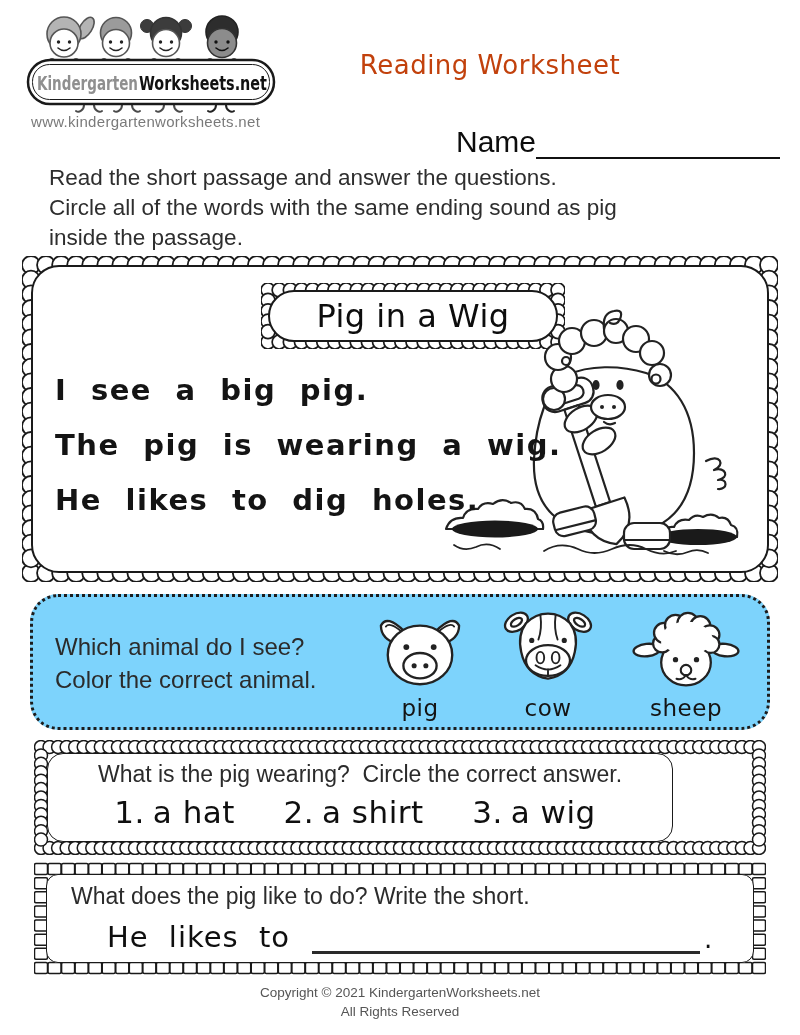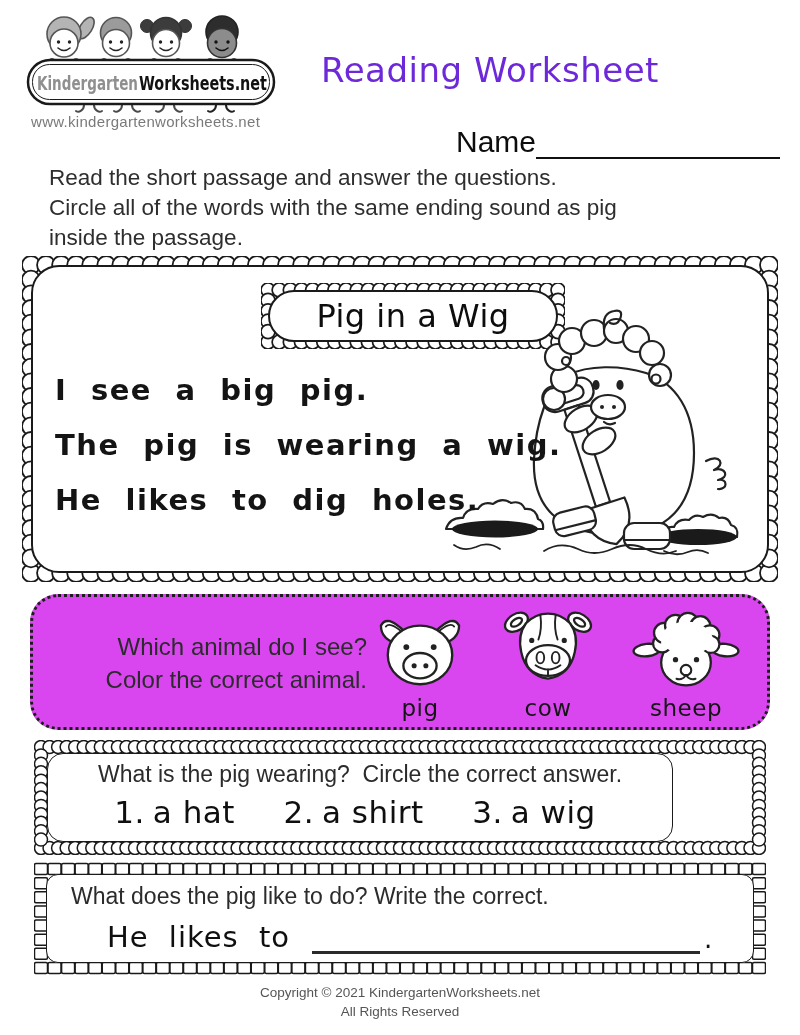--- a/index.html
+++ b/index.html
@@ -8,21 +8,21 @@
     position:relative; width:800px; height:1035px; margin:0 auto;
     background:#fff; overflow:hidden; color:#111;
     font-family:"Liberation Sans", sans-serif;
   }
   .hand { font-family:"DejaVu Sans", sans-serif; }
 
   
   .logo-svg { position:absolute; left:26px; top:4px; }
   .logo-url { position:absolute; left:31px; top:113px; font-size:15px; color:#7a7a7a; letter-spacing:.3px; }
   .title { position:absolute; left:283px; top:50px; width:414px; text-align:center;
-           font-size:34px; color:#6d28d9; letter-spacing:.5px; }
+           font-size:26px; color:#c2410c; letter-spacing:.5px; }
   .name-row { position:absolute; left:447px; top:123px; width:333px; display:flex; align-items:flex-end; }
   .name-label { font-size:30px; font-weight:500; color:#0d0d0d;margin-left:9px; }
   .name-line { flex:1; height:36px; border-bottom:2.5px solid #111; }
 
   .instructions { position:absolute; left:49px; top:163px; width:730px;
                   font-size:22.5px; line-height:30px; color:#2e2e2e; }
 
   
   .decobox { position:absolute; }
   .deco-svg { position:absolute; left:0; top:0; z-index:0; }
@@ -34,21 +34,21 @@
   .bubble { position:absolute; left:228px; top:16px; width:304px; height:66px; }
   .bubble > .boxc { left:7px; top:7px; right:7px; bottom:7px; border-radius:26px; border-width:2px;
                     display:flex; align-items:center; justify-content:center; }
   .bubble-title { font-size:32px; color:#0d0d0d; letter-spacing:.5px; }
 
   .passage-text { position:absolute; left:22px; top:96px; font-size:29px; line-height:55px;
                   letter-spacing:1.5px; word-spacing:12px; color:#141414; z-index:2;font-weight:bold; }
   .pig-art { position:absolute; right:4px; top:16px; z-index:1; }
 
   .box2 { left:30px; top:594px; width:740px; height:136px; border:3.2px dotted #1c1c1c;
-          border-radius:28px; background:#d946ef; display:flex; align-items:center; padding:8px 18px 6px 22px;text-align:right; }
+          border-radius:28px; background:#7dd3fc; display:flex; align-items:center; padding:8px 18px 6px 22px; }
   .q1-prompt { width:312px; font-size:24px; line-height:33px; color:#2b2b2b; }
   .animal-row { flex:1; display:flex; justify-content:space-between; align-items:flex-end; padding:0 6px; }
   .animal { display:flex; flex-direction:column; align-items:center; }
   .animal-label { font-size:23px; color:#141414; margin-top:1px; letter-spacing:.5px; }
 
   .box3 { left:34px; top:740px; width:652px; height:115px; }
   .box3 > .boxc { left:13px; top:13px; right:13px; bottom:13px; border-radius:16px; border-width:1.6px;
                   padding-top:7px; }
   .q2-prompt { text-align:center; font-size:23px; color:#2b2b2b; white-space:pre-wrap; }
   .options-row { display:flex; justify-content:space-around; padding:0 52px 0 42px; margin-top:6px; }
@@ -820,21 +820,21 @@
         <rect x="0.5" y="43.92857142857143" width="13" height="11" rx="1.5" fill="#fff" stroke="#1a1a1a" stroke-width="1.5"></rect>
         <rect x="718.5" y="43.92857142857143" width="13" height="11" rx="1.5" fill="#fff" stroke="#1a1a1a" stroke-width="1.5"></rect>
         <rect x="0.5" y="58.07142857142857" width="13" height="11" rx="1.5" fill="#fff" stroke="#1a1a1a" stroke-width="1.5"></rect>
         <rect x="718.5" y="58.07142857142857" width="13" height="11" rx="1.5" fill="#fff" stroke="#1a1a1a" stroke-width="1.5"></rect>
         <rect x="0.5" y="72.21428571428571" width="13" height="11" rx="1.5" fill="#fff" stroke="#1a1a1a" stroke-width="1.5"></rect>
         <rect x="718.5" y="72.21428571428571" width="13" height="11" rx="1.5" fill="#fff" stroke="#1a1a1a" stroke-width="1.5"></rect>
         <rect x="0.5" y="86.35714285714286" width="13" height="11" rx="1.5" fill="#fff" stroke="#1a1a1a" stroke-width="1.5"></rect>
         <rect x="718.5" y="86.35714285714286" width="13" height="11" rx="1.5" fill="#fff" stroke="#1a1a1a" stroke-width="1.5"></rect>
       </svg>
     <div class="boxc">
-      <div class="q3-prompt">What does the pig like to do? Write the correct.</div>
+      <div class="q3-prompt">What does the pig like to do? Write the short.</div>
       <div class="answer-row">
         <span class="answer-prefix hand">He likes to</span>
         <span class="answer-blank"></span>
         <span class="answer-suffix hand">.</span>
       </div>
     </div>
   </div>
 
   <div class="footer">
     <div>Copyright © 2021 KindergartenWorksheets.net</div>

